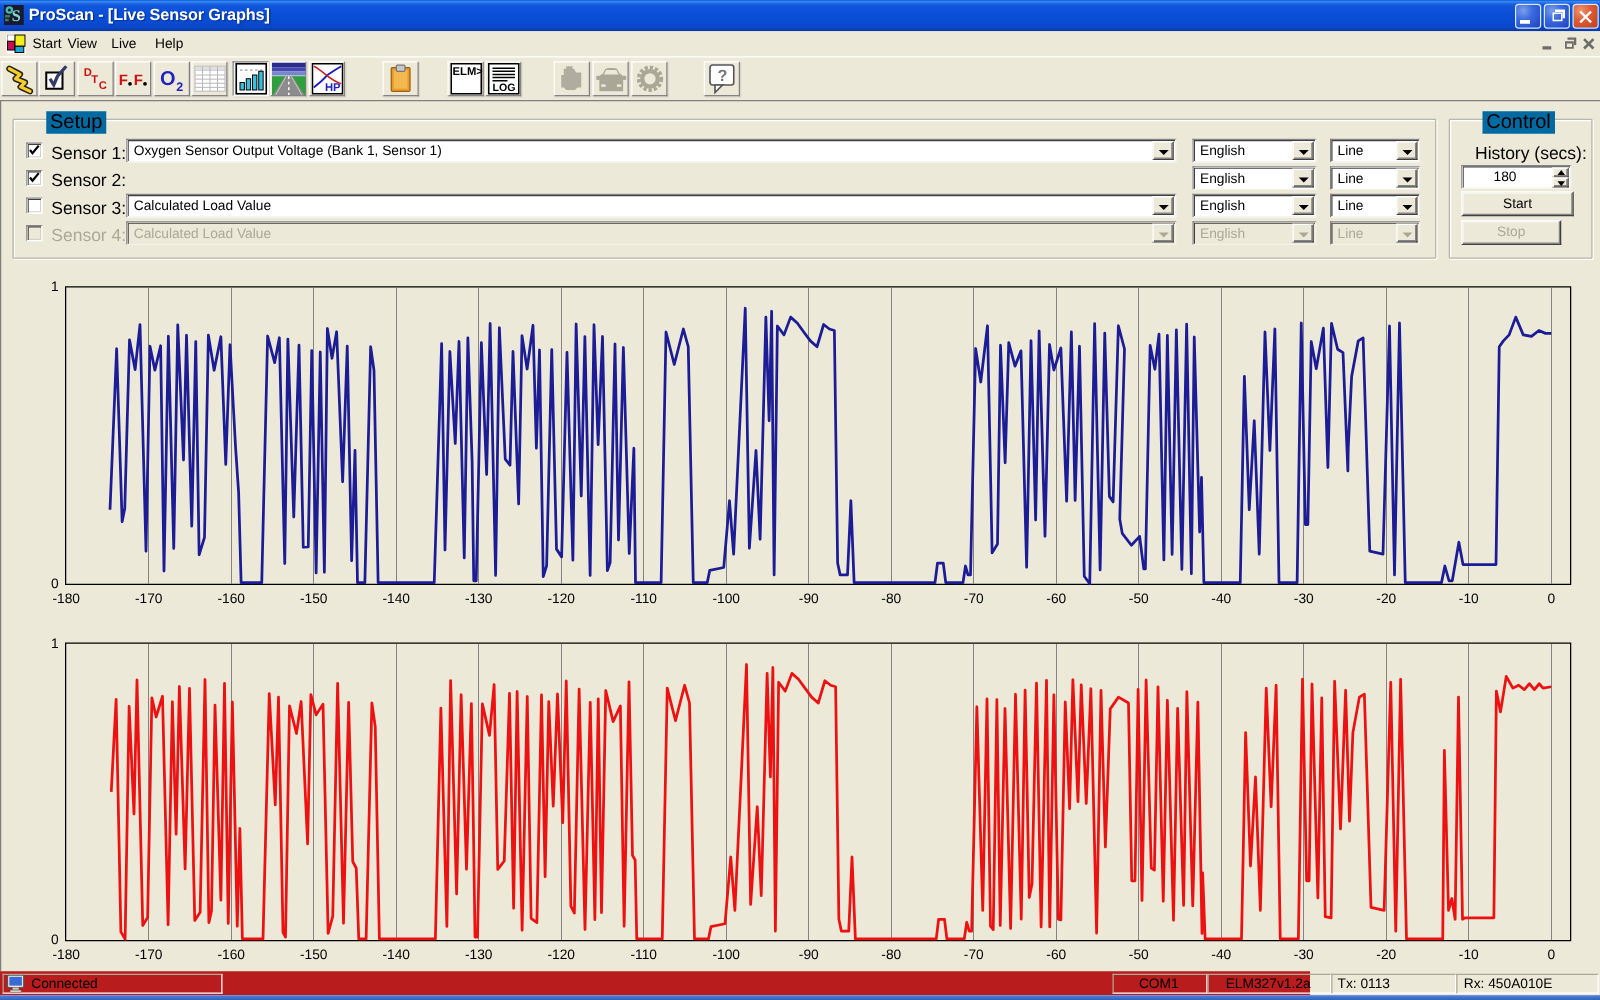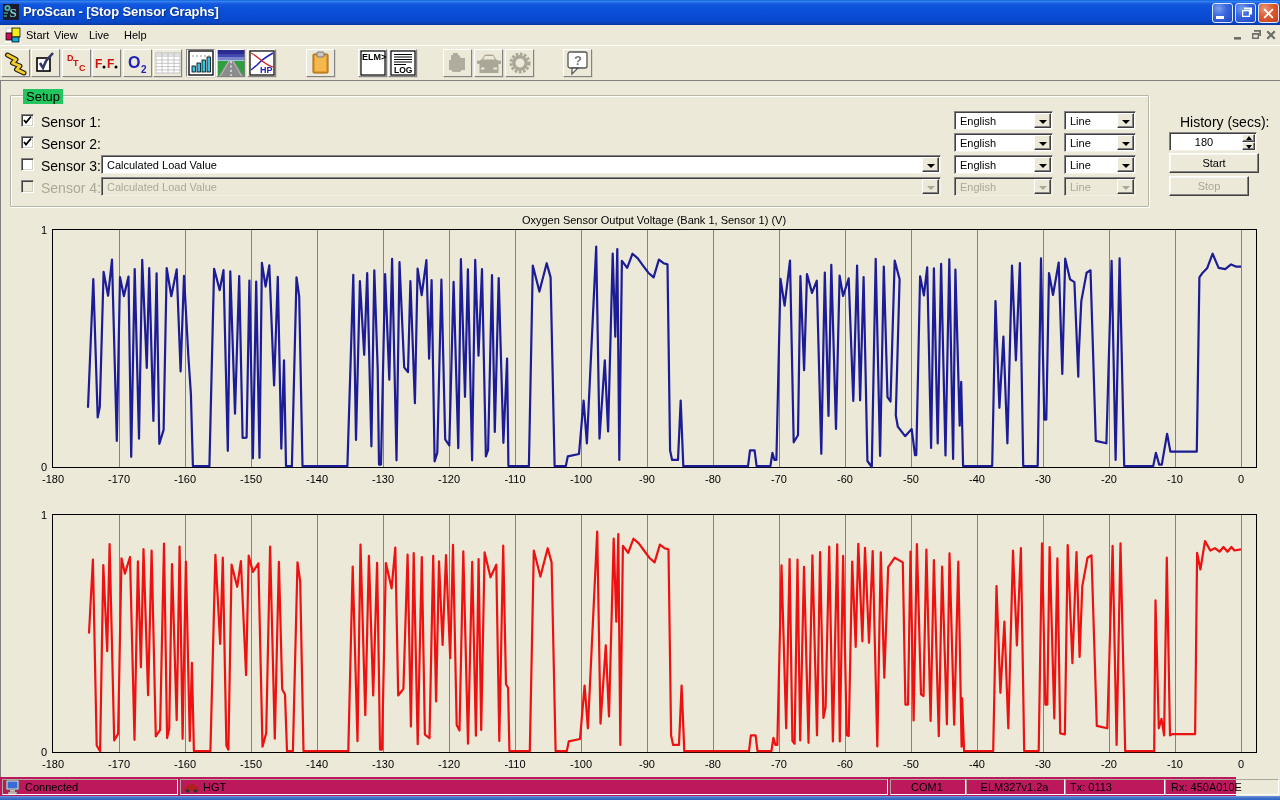--- a/index.html
+++ b/index.html
@@ -22,21 +22,21 @@
 
 #toolbar{position:absolute;left:0;top:45px;width:1280px;height:35px;background:#ece9d8;border-top:1px solid #fff}
 .tbtn{position:absolute;top:3px;width:29px;height:28px;background:#ece9d8;
  border:1px solid;border-color:#fff #848284 #848284 #fff;box-shadow:1px 1px 0 #d8d4c8}
 .tbtn.checked{background:#f6f5ef;border-color:#848284 #fff #fff #848284}
 .tbtn svg{position:absolute;left:50%;top:50%;transform:translate(-50%,-50%)}
 
 #client{position:absolute;left:0;top:80px;width:1280px;height:697px;background:#ece9d8;
  border-top:1px solid #808080;border-left:1px solid #808080}
 .group{position:absolute;border:1px solid #b9b5a8;border-radius:1px;box-shadow:inset 1px 1px 0 #fff,1px 1px 0 #fff}
-.group>.glabel{position:absolute;top:-7px;left:12px;background:#22c55e;padding:0 3px;font-size:13px}
+.group>.glabel{position:absolute;top:-7px;left:26px;background:#0369a1;padding:0 3px;font-size:16px}
 .cb{position:absolute;width:13px;height:13px;background:#fff;border:1px solid;border-color:#848284 #fff #fff #848284;box-shadow:inset 1px 1px 0 #404040 , inset -1px -1px 0 #d4d0c8}
 .cb.dis{background:#ece9d8}
 .cb svg{position:absolute;left:0px;top:0px}
 .lbl{position:absolute;font-size:14px;color:#000;white-space:nowrap}
 .lbl.dis{color:#aca899}
 .combo{position:absolute;height:19px;background:#fff;border:1px solid;border-color:#848284 #f4f2e8 #f4f2e8 #848284;box-shadow:inset 1px 1px 0 #404040}
 .combo .ctext{position:absolute;left:5px;top:3px;font-size:11px;white-space:nowrap;color:#000}
 .combo.dis{background:#ece9d8}
 .combo.dis .ctext{color:#aca899}
 .carrow{position:absolute;right:1px;top:1px;bottom:1px;width:17px;background:#ece9d8;
@@ -49,38 +49,38 @@
 .spinbtn .dn{top:2px;border-top:4px solid #000;border-bottom:none}
 .btn{position:absolute;background:#ece9d8;border:1px solid;border-color:#fff #404040 #404040 #fff;
  box-shadow:inset -1px -1px 0 #848284, inset 1px 1px 0 #f8f7f2;font-size:11px;text-align:center;color:#000}
 .btn.dis{color:#aca899}
 
 .plot{position:absolute;border:1px solid #000;background:#ece9d8}
 .ctitle{position:absolute;font-size:11px;color:#000;text-align:center;white-space:nowrap}
 .xlab{position:absolute;font-size:11px;color:#000;text-align:center;width:40px}
 .ylab{position:absolute;font-size:11px;color:#000;text-align:right;width:20px}
 
-#statusbar{position:absolute;left:0;top:777px;width:1236px;height:19px;background:#be185d;font-size:11px}
+#statusbar{position:absolute;left:0;top:777px;width:1048px;height:19px;background:#b91c1c;font-size:11px}
 .spanel{position:absolute;top:2px;height:16px;border:1px solid;border-color:#aca899 #fff #fff #aca899}
 .spanel .stext{position:absolute;top:1px;font-size:11px;white-space:nowrap}
 #bottomedge{position:absolute;left:0;top:796px;width:1280px;height:4px;
  background:linear-gradient(180deg,#7ea1e2 0%,#4a7ad0 30%,#2f62be 100%)}
 </style></head>
 <body>
 
 <div id="titlebar">
  <svg class="appicon" viewBox="0 0 17 17">
   <rect x="0" y="0" width="16" height="16" fill="#1a1a2e"></rect>
   <circle cx="4.5" cy="4" r="3" fill="#49b8b2"></circle>
   <circle cx="4.5" cy="4" r="1.2" fill="#1a1a2e"></circle>
   <text x="10" y="13" font-size="13" font-weight="bold" fill="#7fd8d0" text-anchor="middle" font-family="Liberation Serif">S</text>
   <rect x="1" y="8" width="4" height="2" fill="#3a7a5a"></rect>
   <rect x="1" y="11" width="3" height="2" fill="#3a7a5a"></rect>
  </svg>
- <span class="ttext">ProScan - [Stop Sensor Graphs]</span>
+ <span class="ttext">ProScan - [Live Sensor Graphs]</span>
  <div class="wbtn min" style="left:1212px"><svg width="19" height="18" viewBox="0 0 19 18">
         <rect x="3" y="12" width="8" height="3" fill="#fff"></rect>
       </svg></div>
  <div class="wbtn res" style="left:1235px"><svg width="19" height="18" viewBox="0 0 19 18">
         <path d="M6 6 h8 v7 h-8 z M7.2 7.2 v4.6 h5.6 V7.2 z" fill="#fff" fill-rule="evenodd"></path>
         <path d="M8 3.5 h8 v7 h-2 v-5 h-6 z" fill="#fff"></path>
       </svg></div>
  <div class="wbtn cls" style="left:1258px"><svg width="19" height="18" viewBox="0 0 19 18">
         <path d="M4.5 5.8 L5.8 4.5 L9.5 8.2 L13.2 4.5 L14.5 5.8 L10.8 9.5 L14.5 13.2 L13.2 14.5 L9.5 10.8 L5.8 14.5 L4.5 13.2 L8.2 9.5 z" fill="#fff"></path>
       </svg></div>
@@ -230,27 +230,34 @@
         <text x="8" y="15" font-size="13" font-weight="bold" fill="#777" font-family="Liberation Sans">?</text>
       </svg>
     </div>
 </div>
 
 <div id="client">
 
  <div class="group" style="left:9px;top:14px;width:1139px;height:112px">
       <span class="glabel">Setup</span>
     </div>
+ <div class="group" style="left:1158px;top:14px;width:115px;height:112px">
+      <span class="glabel">Control</span>
+    </div>
 
  <div class="cb" style="left:20px;top:33px">
       <svg width="11" height="11" viewBox="0 0 11 11">
         <path d="M2 5 L4 7.5 L9 1.5" stroke="#000" stroke-width="1.8" fill="none"></path>
       </svg>
     </div>
  <span class="lbl" style="left:40px;top:33px">Sensor 1:</span>
+ <div class="combo" style="left:100px;top:30px;width:840px">
+      <span class="ctext">Oxygen Sensor Output Voltage (Bank 1, Sensor 1)</span>
+      <span class="carrow"></span>
+    </div>
  <div class="combo" style="left:953px;top:30px;width:99px">
       <span class="ctext">English</span>
       <span class="carrow"></span>
     </div>
  <div class="combo" style="left:1063px;top:30px;width:72px">
       <span class="ctext">Line</span>
       <span class="carrow"></span>
     </div>
 
  <div class="cb" style="left:20px;top:55px">
@@ -304,21 +311,20 @@
    <span class="spinbtn" style="top:1px">
         <i class="up"></i>
       </span>
    <span class="spinbtn" style="top:9px">
         <i class="dn"></i>
       </span>
  </div>
  <div class="btn" style="left:1168px;top:72px;width:90px;height:20px;padding-top:3px">Start</div>
  <div class="btn dis" style="left:1168px;top:95px;width:80px;height:20px;padding-top:3px">Stop</div>
 
- <span class="ctitle" style="left:253px;top:133px;width:800px">Oxygen Sensor Output Voltage (Bank 1, Sensor 1) (V)</span>
  <span class="ylab" style="left:26px;top:143px">1</span>
  <span class="ylab" style="left:26px;top:380px">0</span>
  <div class="plot" style="left:51px;top:148px;width:1205px;height:239px"></div>
  <svg class="abs" style="left:0;top:148px" width="1280" height="240" viewBox="0 0 1280 240">
    <g>
         <line shape-rendering="crispEdges" x1="118" y1="1" x2="118" y2="238" stroke="#848284" stroke-width="1"></line>
         <line shape-rendering="crispEdges" x1="184" y1="1" x2="184" y2="238" stroke="#848284" stroke-width="1"></line>
         <line shape-rendering="crispEdges" x1="250" y1="1" x2="250" y2="238" stroke="#848284" stroke-width="1"></line>
         <line shape-rendering="crispEdges" x1="316" y1="1" x2="316" y2="238" stroke="#848284" stroke-width="1"></line>
         <line shape-rendering="crispEdges" x1="382" y1="1" x2="382" y2="238" stroke="#848284" stroke-width="1"></line>
@@ -409,28 +415,20 @@
 <div id="statusbar">
  <div class="spanel" style="left:2px;width:176px">
   <svg style="position:absolute;left:2px;top:0px" width="16" height="14" viewBox="0 0 16 14">
         <rect x="1" y="0" width="13" height="10" rx="1" fill="#e8e4d8" stroke="#555"></rect>
         <rect x="2.5" y="1.5" width="10" height="7" fill="#3a6ad8"></rect>
         <rect x="5" y="10" width="5" height="2" fill="#c8c4b8"></rect>
         <rect x="3" y="12" width="9" height="2" rx="0.5" fill="#d8d4c8" stroke="#555" stroke-width="0.5"></rect>
       </svg>
   <span class="stext" style="left:22px">Connected</span>
  </div>
- <div class="spanel" style="left:180px;width:708px">
-  <svg style="position:absolute;left:2px;top:2px" width="17" height="11" viewBox="0 0 17 11">
-        <path d="M2 6 C4 3 6 2 9 2 C12 2 13 3 15 6 L16 7 V9 H1 V7 z" fill="#b02020"></path>
-        <circle cx="4.5" cy="9" r="1.8" fill="#333"></circle>
-        <circle cx="12.5" cy="9" r="1.8" fill="#333"></circle>
-      </svg>
-  <span class="stext" style="left:22px">HGT</span>
- </div>
  <div class="spanel" style="left:890px;width:76px">
       <span class="stext" style="left:0;width:72px;text-align:center">COM1</span>
     </div>
  <div class="spanel" style="left:966px;width:99px">
       <span class="stext" style="left:0;width:95px;text-align:center">ELM327v1.2a</span>
     </div>
  <div class="spanel" style="left:1065px;width:100px">
       <span class="stext" style="left:4px">Tx: 0113</span>
     </div>
  <div class="spanel" style="left:1165px;width:114px">

